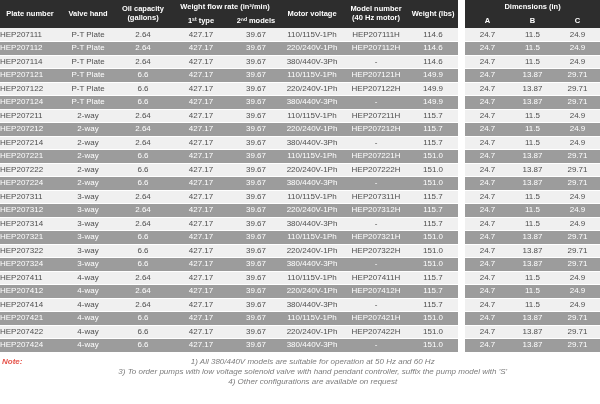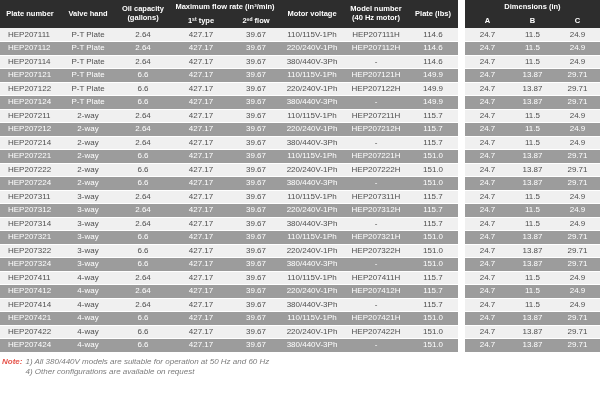--- a/index.html
+++ b/index.html
@@ -35,40 +35,41 @@
     color: #4f4f4f;
     text-align: center;
     vertical-align: middle;
     border-bottom: 1px solid #ffffff;
     padding: 0;
     white-space: nowrap;
     overflow: hidden;
   }
   tbody tr.norm td { background: #f0f0f0; }
   tbody tr.alt td  { background: #9c9c9c; color: #ffffff; }
-  td.c-model { text-align: left; padding-left: 8px; }
+  td.c-model { text-align: left; }
   .notes {
     display: flex;
     margin-top: 4px;
     padding-left: 2px;
     font-style: italic;
     font-size: 8px;
     line-height: 1.3;
     color: #7c7c7c;
   }
   .note-label {
     flex: 0 0 auto;
     margin-right: 3px;
     color: #e6534a;
     font-weight: bold;
   }
   .note-items { flex: 1 1 auto; }
   .note-items > div {
     padding-left: 13px;
     text-indent: -13px;
+    text-align: center;
   }
 </style>
 </head>
 <body>
 
 <div class="tables">
   <table class="main-table">
     <colgroup>
       <col style="width:60px">
         <col style="width:56px">
@@ -77,28 +78,28 @@
         <col style="width:48px">
         <col style="width:64px">
       <col style="width:64px">
         <col style="width:50px">
     </colgroup>
     <thead>
       <tr>
         <th rowspan="2">Plate number</th>
         <th rowspan="2">Valve hand</th>
         <th rowspan="2">Oil capacity (gallons)</th>
-        <th colspan="2" style="white-space:nowrap">Maximum flow rate (in³/min)</th>
+        <th colspan="2" style="white-space:nowrap">Weight flow rate (in³/min)</th>
         <th rowspan="2">Motor voltage</th>
         <th rowspan="2">Model number (40 Hz motor)</th>
-        <th rowspan="2">Plate (lbs)</th>
+        <th rowspan="2">Weight (lbs)</th>
       </tr>
       <tr>
         <th>1ˢᵗ type</th>
-        <th>2ⁿᵈ flow</th>
+        <th>2ⁿᵈ models</th>
       </tr>
     </thead>
     <tbody>
         <tr class="norm">
           <td class="c-model">HEP207111</td>
           <td>P-T Plate</td>
           <td>2.64</td>
           <td>427.17</td>
           <td>39.67</td>
           <td>110/115V-1Ph</td>
@@ -476,15 +477,16 @@
           <td>29.71</td>
         </tr>
       </tbody>
   </table>
 </div>
 
 <div class="notes">
   <span class="note-label">Note:</span>
   <div class="note-items">
       <div>1) All 380/440V models are suitable for operation at 50 Hz and 60 Hz</div>
+      <div>3) To order pumps with low voltage solenoid valve with hand pendant controller, suffix the pump model with 'S'</div>
       <div>4) Other configurations are available on request</div>
     </div>
 </div>
 
 </body></html>

